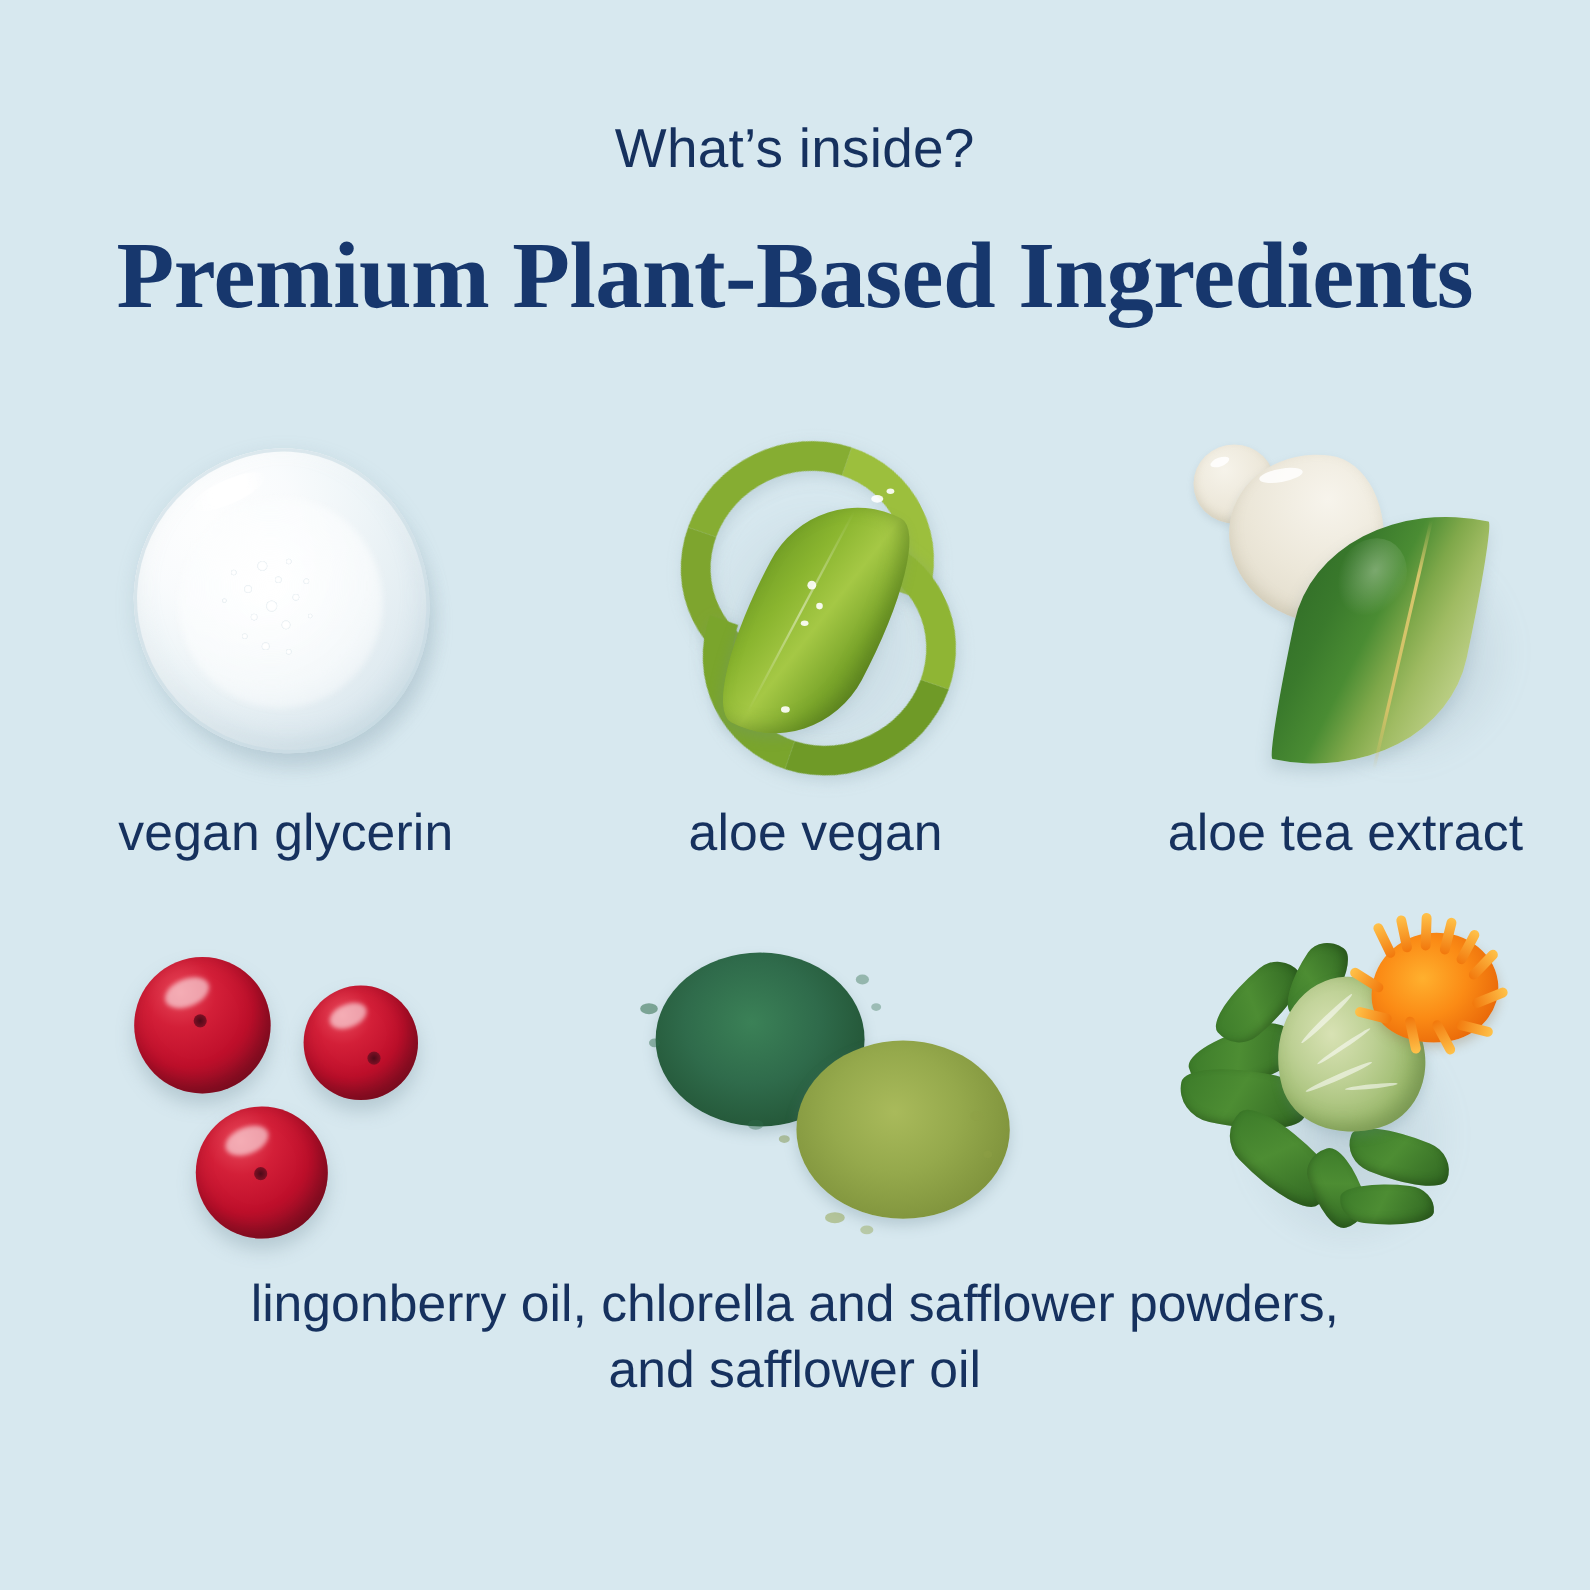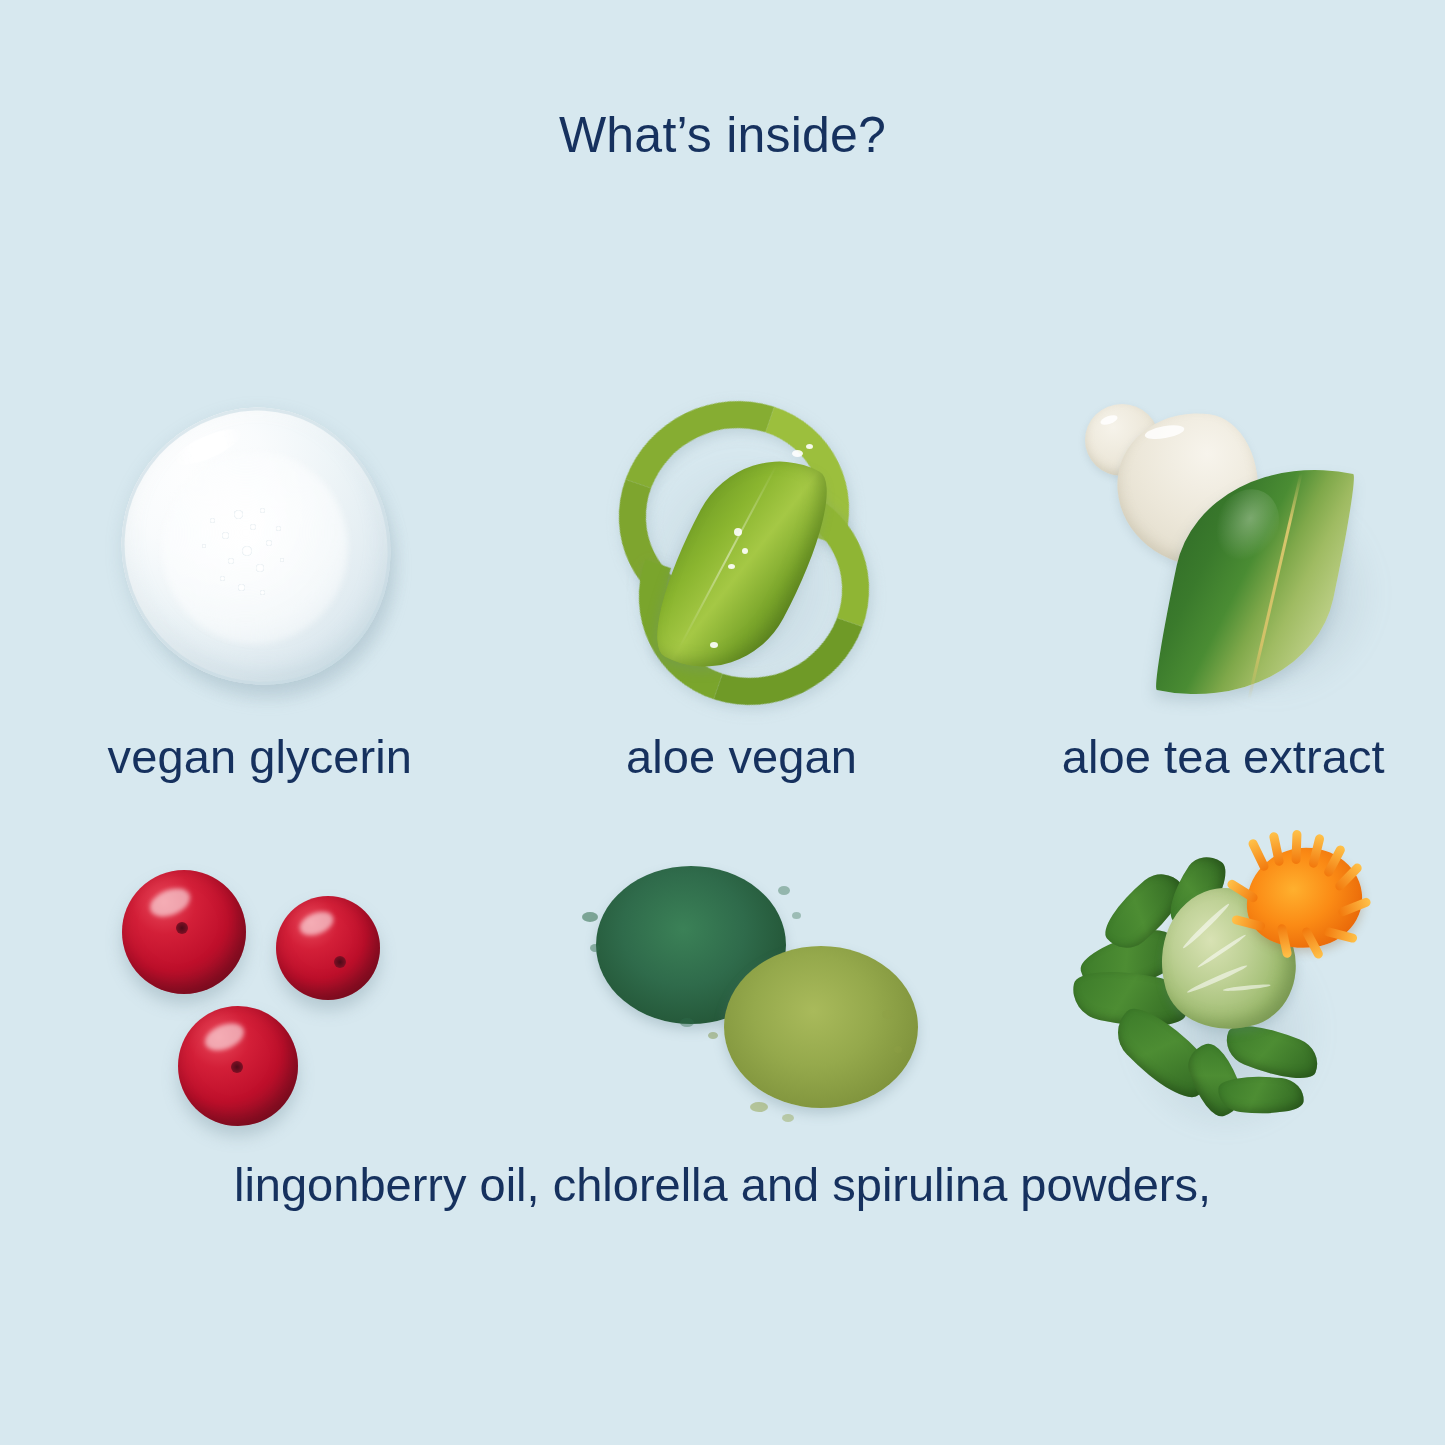--- a/index.html
+++ b/index.html
@@ -299,20 +299,21 @@
     position:absolute; width:9px; height:34px; border-radius:5px;
     background:linear-gradient(to bottom, #ffc24a, #f2780c);
   }
 </style>
 </head>
 <body>
 
 <div id="page">
 
   <div class="eyebrow">What’s inside?</div>
+  <div class="headline">Premium Plant-Based Ingredients</div>
 
   <div class="row" style="top:380px;">
     <div class="cells">
 
       <div class="cell">
         <div class="art">
           <div class="glycerin-wrap">
             <div class="gly-shadow"></div>
             <div class="gly-blob"></div>
             <div class="gly-core"></div>
@@ -450,16 +451,17 @@
             <div class="petal" style="left:212px;top:80px;transform:rotate(168deg);"></div>
             <div class="petal" style="left:240px;top:82px;transform:rotate(152deg);"></div>
           </div>
         </div>
       </div>
 
     </div>
   </div>
 
   <div class="caption">
-    <div>lingonberry oil, chlorella and spirulina powders,</div>
+    <div>lingonberry oil, chlorella and safflower powders,</div>
+    <div>and safflower oil</div>
   </div>
 
 </div>
 
 </body></html>

